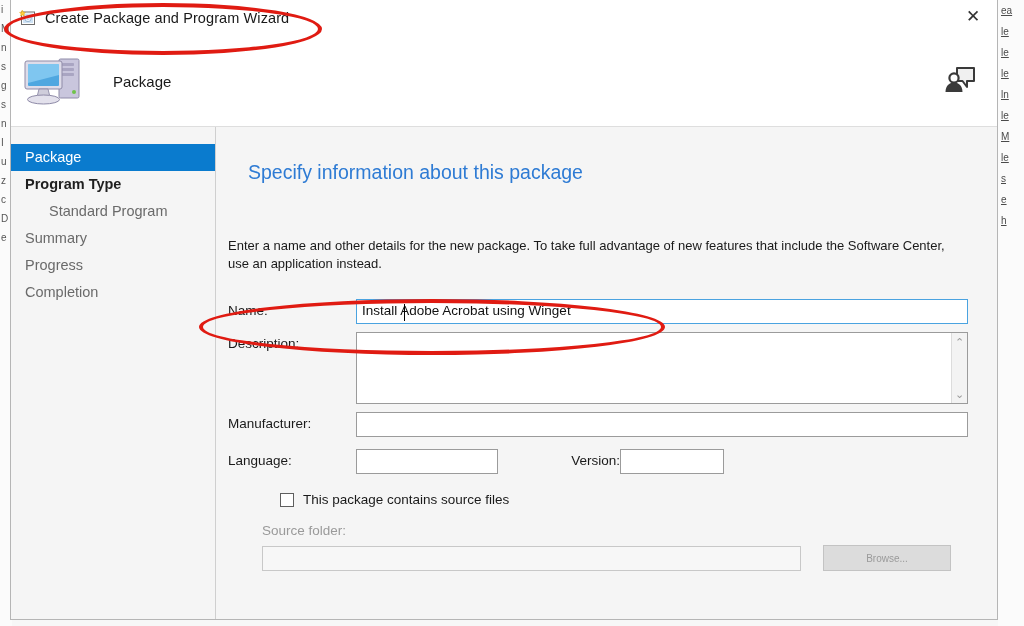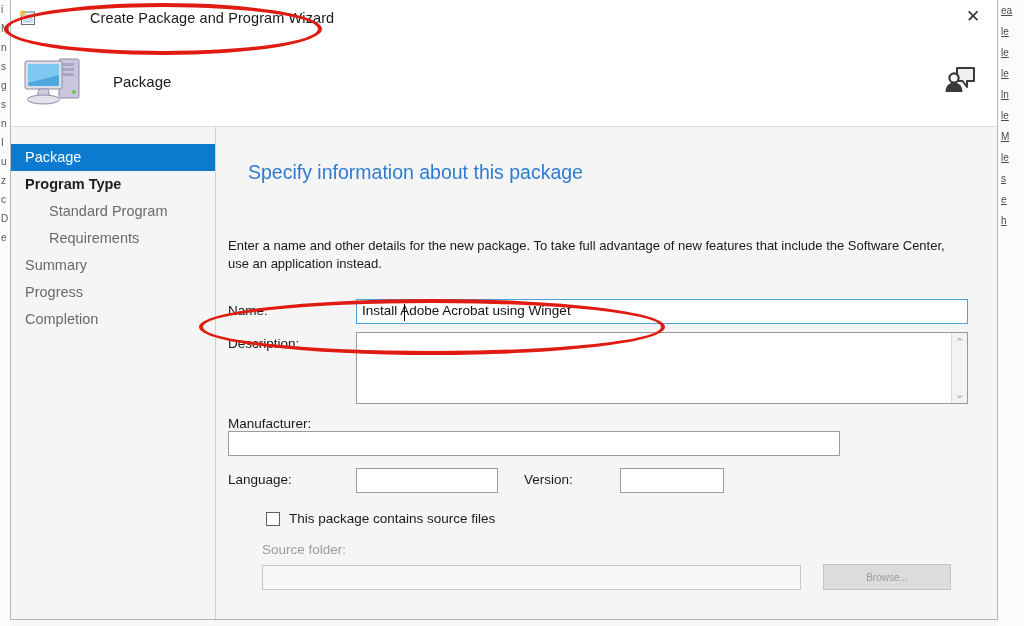--- a/index.html
+++ b/index.html
@@ -60,21 +60,20 @@
     overflow: hidden;
   }
 
   
   .titlebar {
     position: relative;
     height: 36px;
     background: #ffffff;
     display: flex;
     align-items: center;
-    gap: 45px;
   }
   .title-icon {
     width: 18px;
     height: 18px;
     margin-left: 8px;
     margin-right: 8px;
     position: relative;
     flex: none;
   }
   .title-text {
@@ -270,27 +269,28 @@
   .manu-input { width: 612px; height: 25px; }
   .lang-input { width: 142px; height: 25px; }
   .ver-input  { width: 104px; height: 25px; }
   .mid-lbl {
     width: 96px;
     font-size: 13.5px;
     color: #1a1a1a;
     padding-top: 4px;
     padding-left: 26px;
     flex: none;
+    text-align: right;
   }
 
   .chk-row {
     display: flex;
     align-items: center;
     margin-top: 18px;
-    margin-left: 10px;
+    margin-left: 24px;
     padding-left: 28px;
   }
   .chkbox {
     width: 14px; height: 14px;
     border: 1px solid #5f5f5f;
     background: #fff;
     box-sizing: border-box;
     flex: none;
     cursor: pointer;
   }
@@ -430,21 +430,20 @@
       </svg>
     </span>
   </div>
 
   <div class="body-split">
 
     <div class="sidebar" id="sidebar">
         <div class="nav-item selected"><span>Package</span></div>
         <div class="nav-item bold"><span>Program Type</span></div>
         <div class="nav-item sub"><span>Standard Program</span></div>
-        <div class="nav-item sub"><span>Requirements</span></div>
         <div class="nav-item"><span>Summary</span></div>
         <div class="nav-item"><span>Progress</span></div>
         <div class="nav-item"><span>Completion</span></div>
       </div>
 
     <div class="content">
       <h1 class="content-heading">Specify information about this package</h1>
       <div class="intro-text">Enter a name and other details for the new package. To take full advantage of new features that include the Software Center, use an application instead.</div>
 
       <div class="form">
@@ -460,21 +459,21 @@
         <div class="row">
           <div class="lbl">Description:</div>
           <div class="desc-box">
             <div class="desc-scroll">
               <span class="sc-arrow">⌃</span>
               <span class="sc-arrow">⌄</span>
             </div>
           </div>
         </div>
 
-        <div class="row" style="margin-top:2px;flex-direction:column;">
+        <div class="row" style="margin-top:2px;">
           <div class="lbl">Manufacturer:</div>
           <input class="txt manu-input" type="text" value="" style="">
         </div>
 
         <div class="row" style="margin-top:12px;">
           <div class="lbl">Language:</div>
           <input class="txt lang-input" type="text" value="" style="">
           <div class="mid-lbl">Version:</div>
           <input class="txt ver-input" type="text" value="" style="">
         </div>

